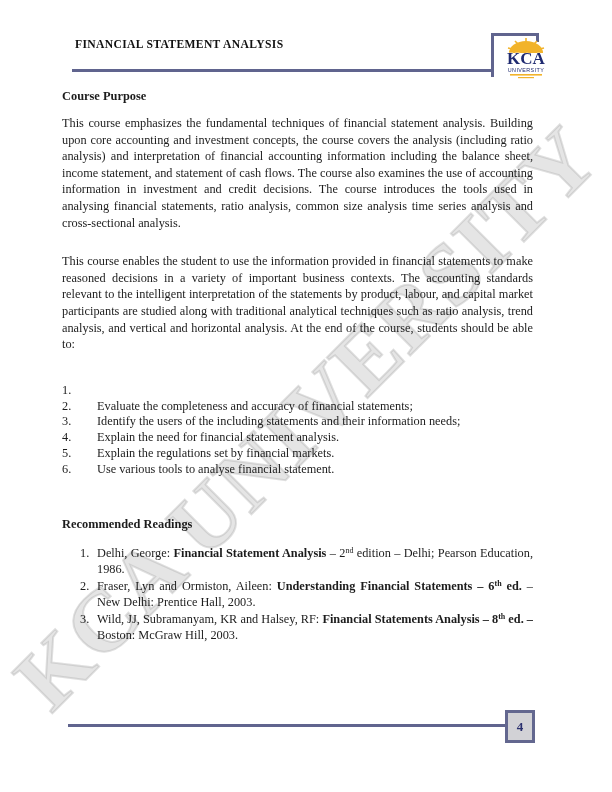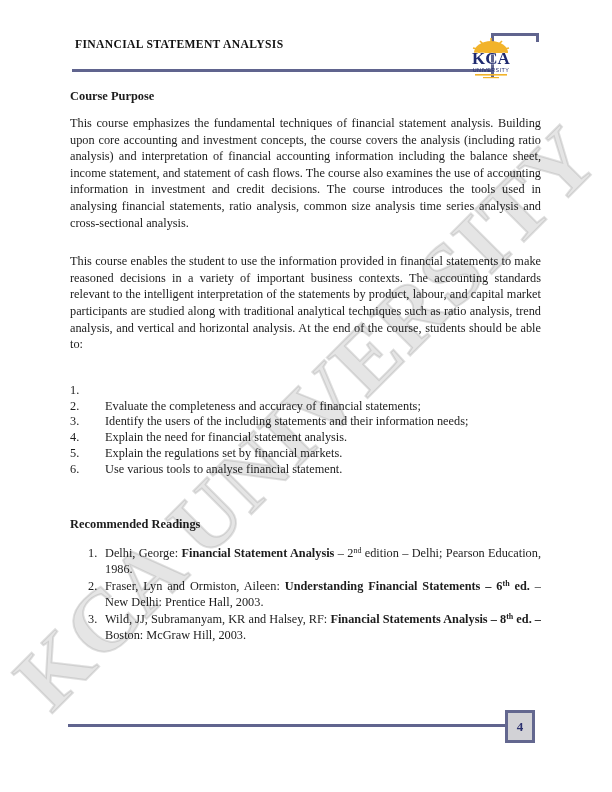--- a/index.html
+++ b/index.html
@@ -23,24 +23,24 @@
 
   
   .hdr-title{
     position:absolute;left:75px;top:38px;
     font-size:11.6px;font-weight:bold;letter-spacing:.35px;color:#111;z-index:2;
   }
   .hdr-rule{position:absolute;left:72px;top:69px;width:420px;height:3px;background:#60648e;z-index:2;}
   .logo-frame-left{position:absolute;left:491px;top:33px;width:3px;height:44px;background:#60648e;z-index:2;}
   .logo-frame-top{position:absolute;left:491px;top:33px;width:48px;height:3px;background:#60648e;z-index:2;}
   .logo-frame-tick{position:absolute;left:536px;top:33px;width:3px;height:9px;background:#60648e;z-index:2;}
-  .logo{position:absolute;left:468px;top:36px;z-index:3;}
+  .logo{position:absolute;left:503px;top:36px;z-index:3;}
 
   
-  .content{position:absolute;left:70px;top:89px;width:471px;z-index:1;}
+  .content{position:absolute;left:62px;top:89px;width:471px;z-index:1;}
   .sec-heading{font-size:12.4px;font-weight:bold;line-height:14px;margin:0 0 11px 0;}
   .para{font-size:12.3px;line-height:16.6px;text-align:justify;margin:0;}
   .para.p1{margin-bottom:22px;margin-top:12px;}
   .para.p2{margin-bottom:30px;}
   .outcomes{list-style:none;margin:0 0 0 0;padding:0;font-size:12.3px;line-height:15.8px;}
   .outcomes li{display:flex;}
   .outcomes .num{width:35px;flex:0 0 35px;}
   .readings-heading{margin-bottom:14px;}
   .readings{list-style:none;margin:0;padding:0;font-size:12.3px;line-height:16.6px;}
   .readings li{position:relative;padding-left:35px;text-align:justify;}

